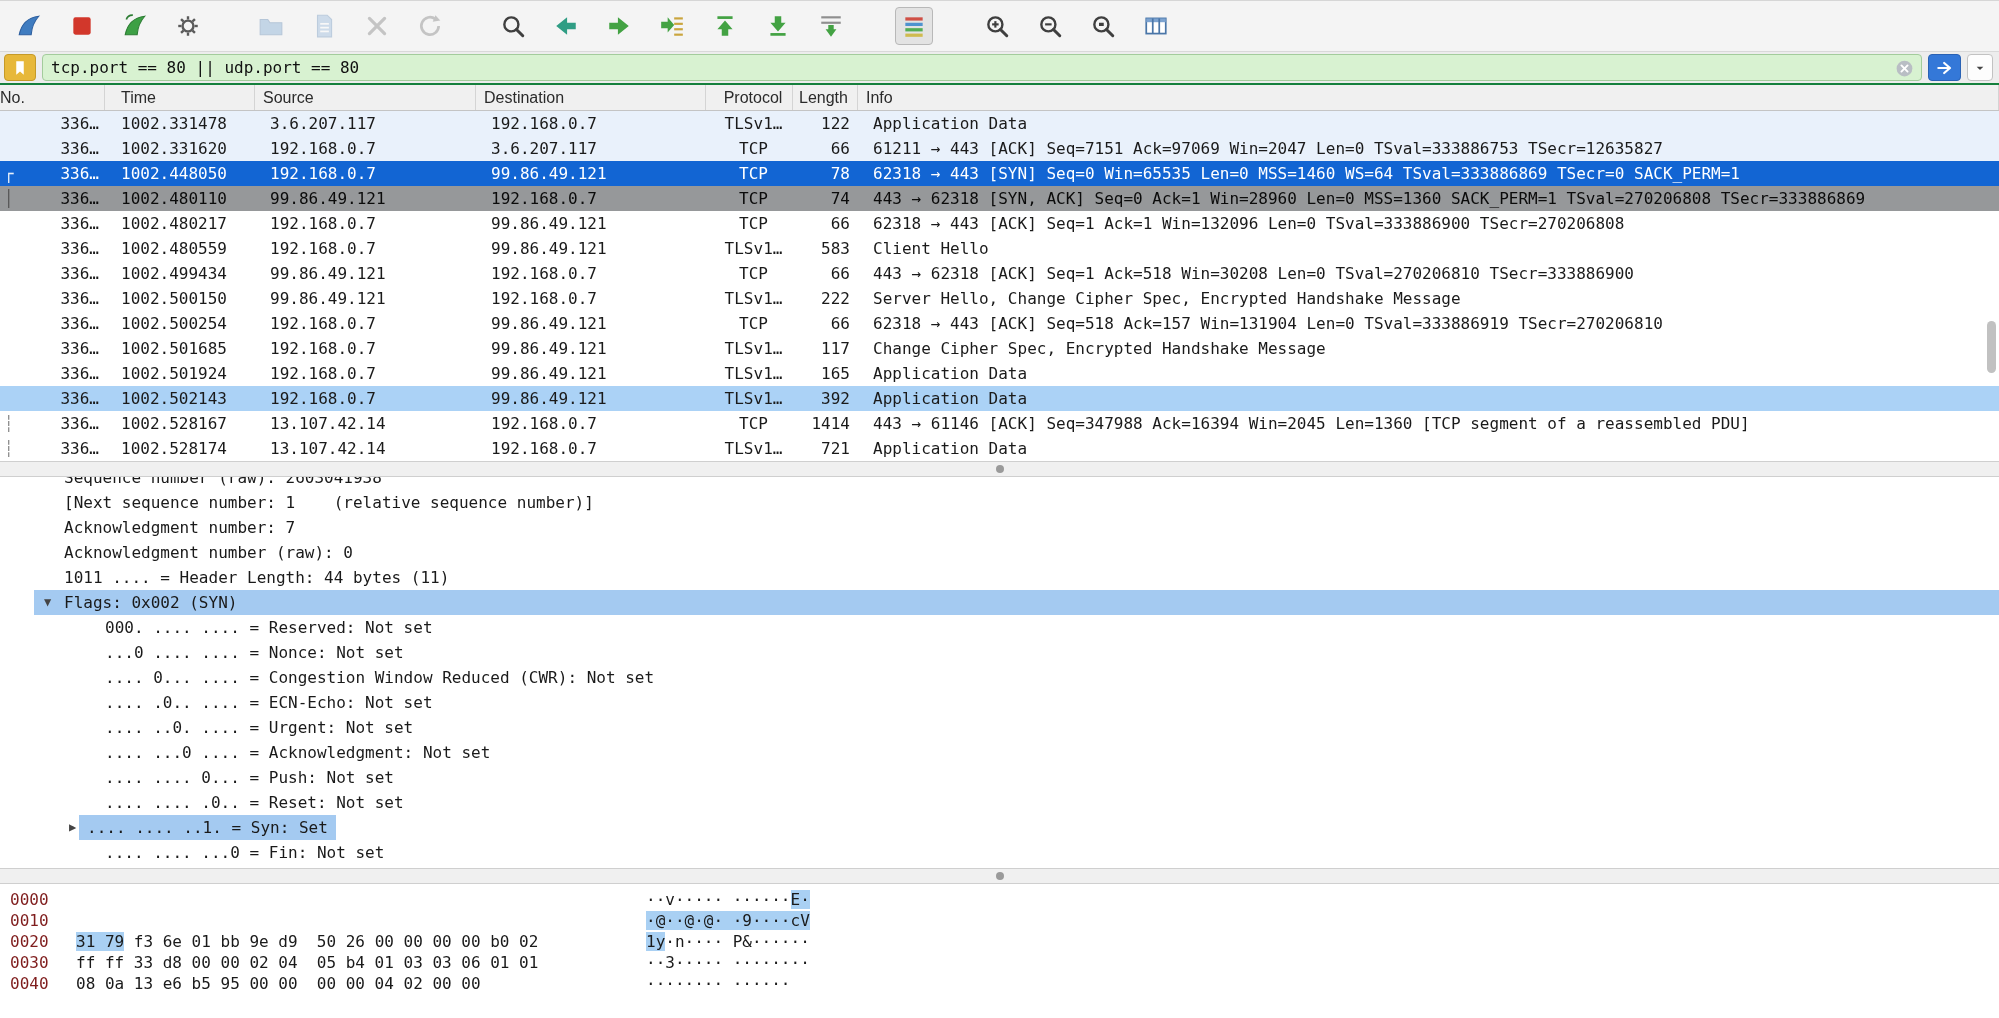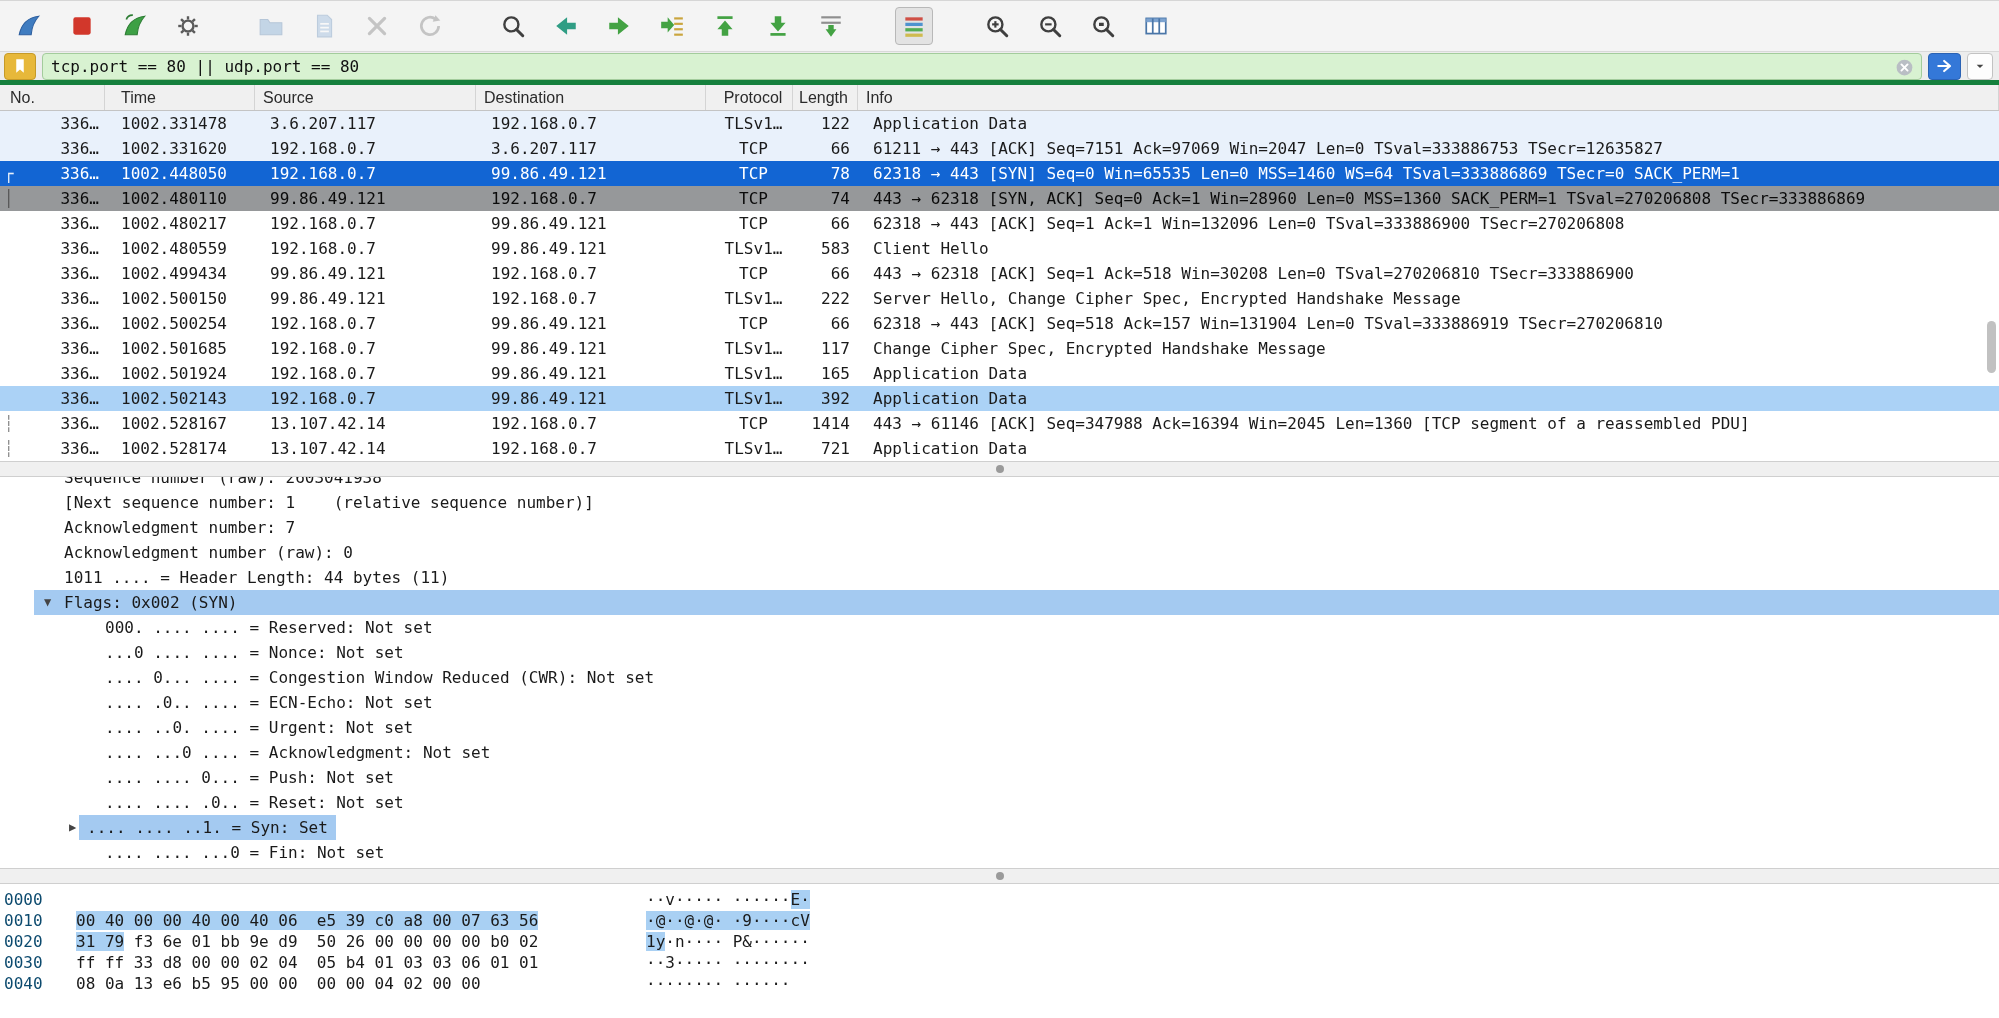--- a/index.html
+++ b/index.html
@@ -14,21 +14,21 @@
     border-bottom:1px solid #d9d9d9; display:flex; align-items:center;
     padding-left:10px; gap:15px;
   }
   .tbtn { width:38px; height:38px; display:flex; align-items:center; justify-content:center; border-radius:4px; }
   .tbtn.disabled { opacity:.45; }
   .tbtn.pressed { background:#e3e3e3; border:1px solid #b8b8b8; }
   .ggap { margin-left:30px; }
   
   .filterbar {
     height:33px; background:#ededed; display:flex; align-items:center;
-    padding:0 6px 0 4px; gap:6px; border-bottom:5px solid #15803d;
+    padding:0 6px 0 4px; gap:6px; border-bottom:2px solid #15803d;
   }
   .bookmark-btn { width:32px; height:27px; background:#e7b83a; border:1px solid #c59a28; border-radius:4px;
     display:flex; align-items:center; justify-content:center; flex:0 0 auto; }
   .filter-field {
     flex:1 1 auto; height:27px; background:#d8f2d1; border:1px solid #a3cc9c; border-radius:4px;
     display:flex; align-items:center; padding:0 8px; position:relative;
   }
   .filter-text { font-family:"DejaVu Sans Mono", monospace; font-size:16px; color:#101010; white-space:pre; }
   .clear-btn { position:absolute; right:6px; top:3px; width:21px; height:21px; }
   .apply-btn { width:33px; height:27px; background:#3478d8; border:1px solid #2a62b4; border-radius:4px;
@@ -41,21 +41,21 @@
     display:flex; font-size:16px; color:#2b2b2b; line-height:25px;
   }
   .hc { border-right:1px solid #d4d4d4; overflow:hidden; white-space:nowrap; }
   .c-no   { width:105px; }
   .c-time { width:150px; }
   .c-src  { width:221px; }
   .c-dst  { width:230px; }
   .c-proto{ width:87px;text-align:center;  }
   .c-len  { width:65px;  }
   .c-info { flex:1; }
-  .hc.c-no{ padding-left:10px; } .hc.c-time{ padding-left:16px; }
+  .hc.c-no{ } .hc.c-time{ padding-left:16px; }
   .hc.c-src,.hc.c-dst,.hc.c-proto{ padding-left:8px; } .hc.c-len{ padding-left:6px; } .hc.c-info{ padding-left:8px; }
   .pkt-list {
     height:350px; position:relative; overflow:hidden; background:#fff;
     font-family:"DejaVu Sans Mono", monospace; font-size:16px;
   }
   .prow { display:flex; height:25px; line-height:25px; white-space:nowrap; position:relative; }
   .prow span { overflow:hidden; }
   .prow .c-no   { text-align:right; padding-right:6px; }
   .prow .c-time { padding-left:16px; }
   .prow .c-src  { padding-left:15px; }
@@ -83,21 +83,21 @@
   .drow .rowbg { position:absolute; left:34px; right:0; top:0; bottom:0; background:#a4caf1; }
   .exp { position:absolute; top:0; font-size:12px; color:#444; }
   .ind1 .exp { left:44px; } .ind2 .exp { left:69px; }
   .dtext { position:relative; display:inline-block; height:25px; }
   .ind1 .dtext { margin-left:64px; } .ind2 .dtext { margin-left:105px; }
   .hl-text .dtext { background:#a4caf1; padding:0 8px; margin-left:79px; }
   
   .hex-pane { height:134px; background:#fff; padding-top:5px;
     font-family:"DejaVu Sans Mono", monospace; font-size:16px; }
   .hxline { position:relative; height:21px; line-height:21px; }
-  .hx-off { position:absolute; left:4px; color:#0c4a6e; white-space:pre; }
+  .hx-off { position:absolute; left:10px; color:#7f1d1d; white-space:pre; }
   .hx-bytes { position:absolute; left:76px; white-space:pre; }
   .hx-ascii { position:absolute; left:646px; white-space:pre; }
   .seg { white-space:pre; }
   .seg.hl { background:#a9d0f3; }
   svg { display:block; }
 </style>
 </head>
 <body>
 
 <div class="window">
@@ -461,21 +461,20 @@
     <div class="dot"></div>
   </div>
 
   <div class="hex-pane">
       <div class="hxline">
         <span class="hx-off">0000</span>
         <span class="hx-ascii"><span class="seg">··v····· ······</span><span class="seg hl">E·</span></span>
       </div>
       <div class="hxline">
         <span class="hx-off">0010</span>
-        <span class="hx-bytes"><span class="seg hl">00 40 00 00 40 00 40 06  e5 39 c0 a8 00 07 63 56</span></span>
         <span class="hx-ascii"><span class="seg hl">·@··@·@· ·9····cV</span></span>
       </div>
       <div class="hxline">
         <span class="hx-off">0020</span>
         <span class="hx-bytes"><span class="seg hl">31 79</span><span class="seg"> f3 6e 01 bb 9e d9  50 26 00 00 00 00 b0 02</span></span>
         <span class="hx-ascii"><span class="seg hl">1y</span><span class="seg">·n···· P&amp;······</span></span>
       </div>
       <div class="hxline">
         <span class="hx-off">0030</span>
         <span class="hx-bytes"><span class="seg">ff ff 33 d8 00 00 02 04  05 b4 01 03 03 06 01 01</span></span>

